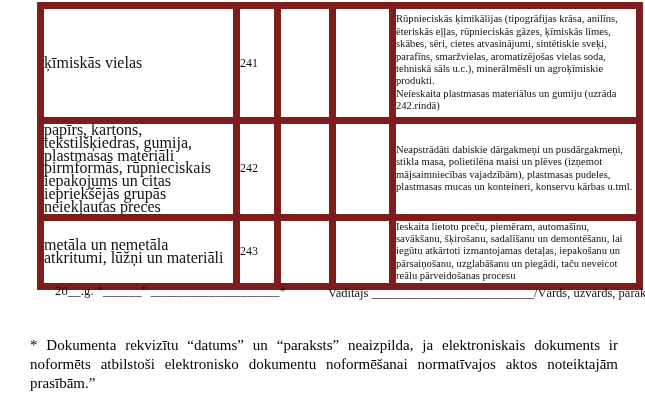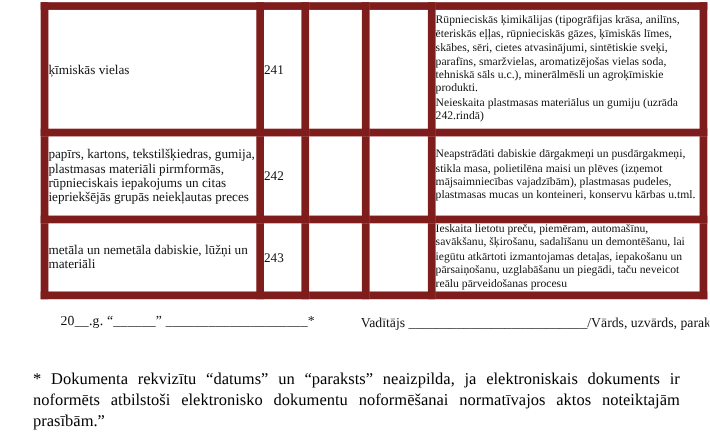--- a/index.html
+++ b/index.html
@@ -30,21 +30,21 @@
     border-bottom-width: 3px;
   }
   table.doc-table td {
     border: 7px solid #7f1d1d;
     padding: 0;
     vertical-align: middle;
     overflow: hidden;
   }
   td.c-label {
     padding: 2px 6px 2px 9px;
-    font-size: 12px;
+    font-size: 16px;
     line-height: 12.8px;
   }
   td.c-code {
     text-align: left;
     font-size: 12px;
   }
   td.c-desc {
     vertical-align: top;
     padding: 2px 3px 2px 5px;
     font-size: 10.6px;
@@ -117,21 +117,21 @@
 Neieskaita plastmasas materiālus un gumiju (uzrāda 242.rindā)</td>
       </tr>
       <tr class="r2">
         <td class="c-label">papīrs, kartons, tekstilšķiedras, gumija, plastmasas materiāli pirmformās, rūpnieciskais iepakojums un citas iepriekšējās grupās neiekļautas preces</td>
         <td class="c-code">242</td>
         <td class="c-empty"></td>
         <td class="c-empty"></td>
         <td class="c-desc">Neapstrādāti dabiskie dārgakmeņi un pusdārgakmeņi, stikla masa, polietilēna maisi un plēves (izņemot mājsaimniecības vajadzībām), plastmasas pudeles, plastmasas mucas un konteineri, konservu kārbas u.tml.</td>
       </tr>
       <tr class="r3">
-        <td class="c-label">metāla un nemetāla dabiskie, lūžņi un materiāli</td>
+        <td class="c-label">metāla un nemetāla atkritumi, lūžņi un materiāli</td>
         <td class="c-code">243</td>
         <td class="c-empty"></td>
         <td class="c-empty"></td>
         <td class="c-desc">Ieskaita lietotu preču, piemēram, automašīnu, savākšanu, šķirošanu, sadalīšanu un demontēšanu, lai iegūtu atkārtoti izmantojamas detaļas, iepakošanu un pārsaiņošanu, uzglabāšanu un piegādi, taču neveicot reālu pārveidošanas procesu</td>
       </tr>
     </tbody>
   </table>
 
   <div class="sig-date">20__.g. “______” ____________________*</div>
 

